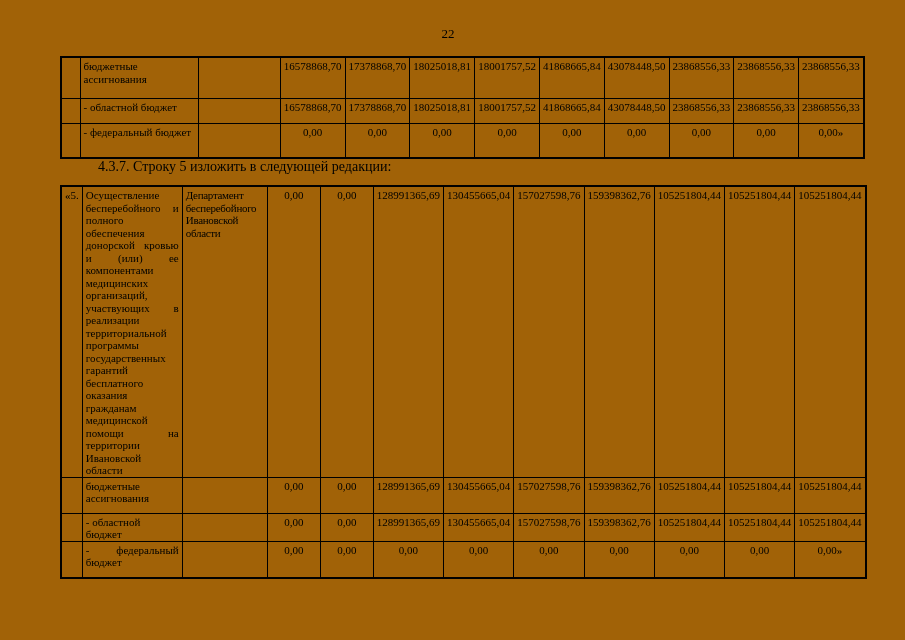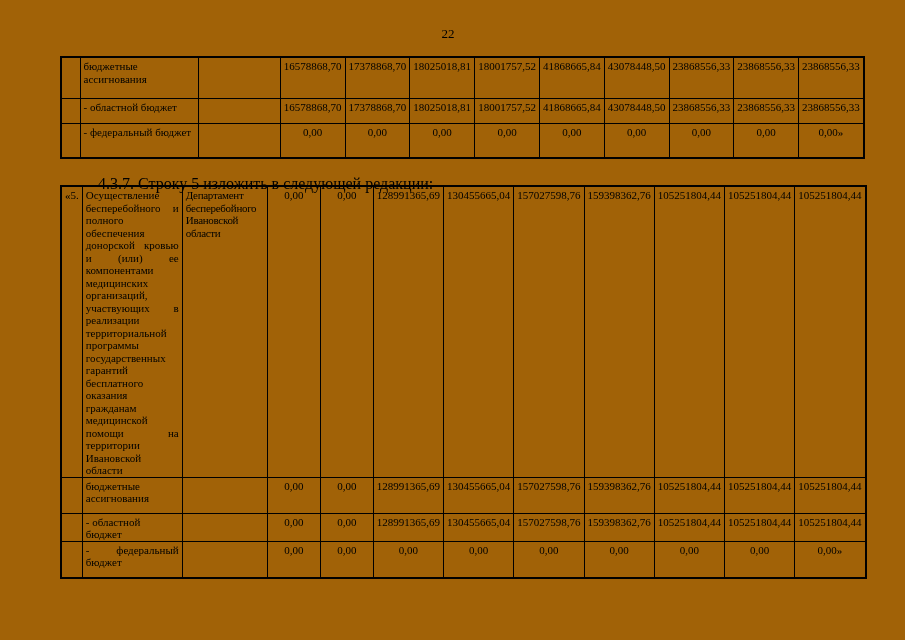--- a/index.html
+++ b/index.html
@@ -10,22 +10,21 @@
     font-family:"Liberation Serif","DejaVu Serif",serif;
     color:#000;
     overflow:hidden;
   }
   #pageno{
     position:absolute;left:0;top:26px;width:896px;
     text-align:center;font-size:13px;
   }
   #para{
     position:absolute;left:98px;top:159px;width:760px;
-    font-size:16px;
-    margin-top:16px;
+    font-size:14px;
   }
   table.t{
     position:absolute;
     border-collapse:collapse;
     table-layout:fixed;
     font-size:11px;
     line-height:12.5px;
     border:2px solid #000;
   }
   table.t td{

